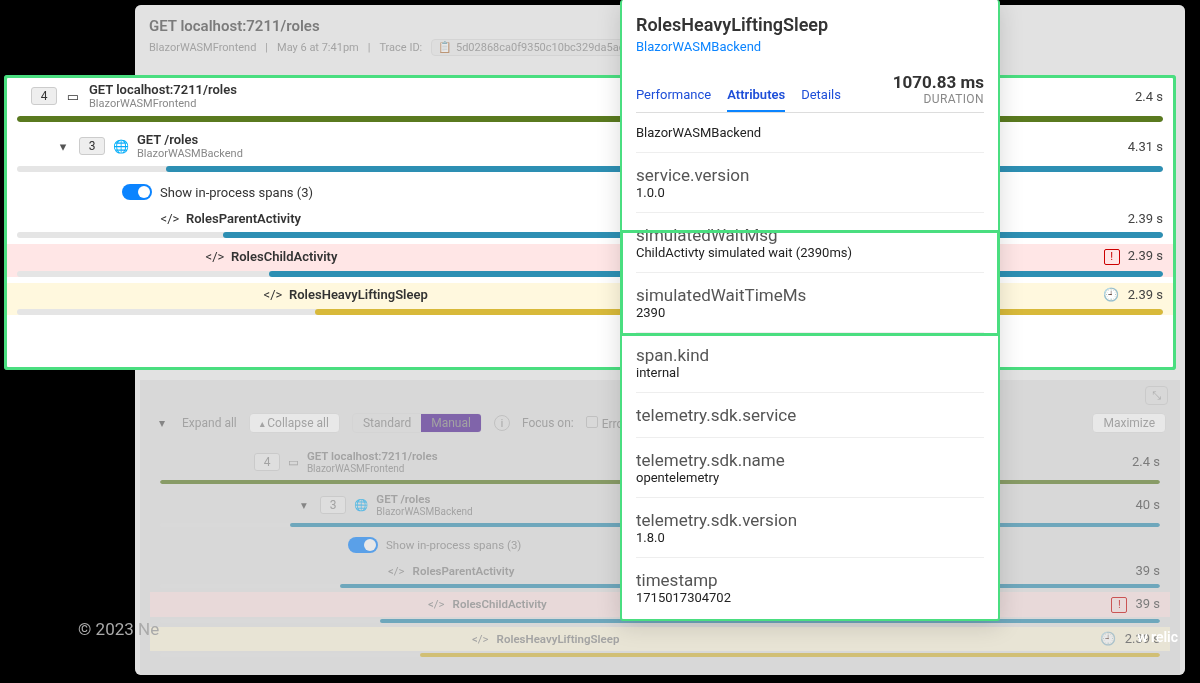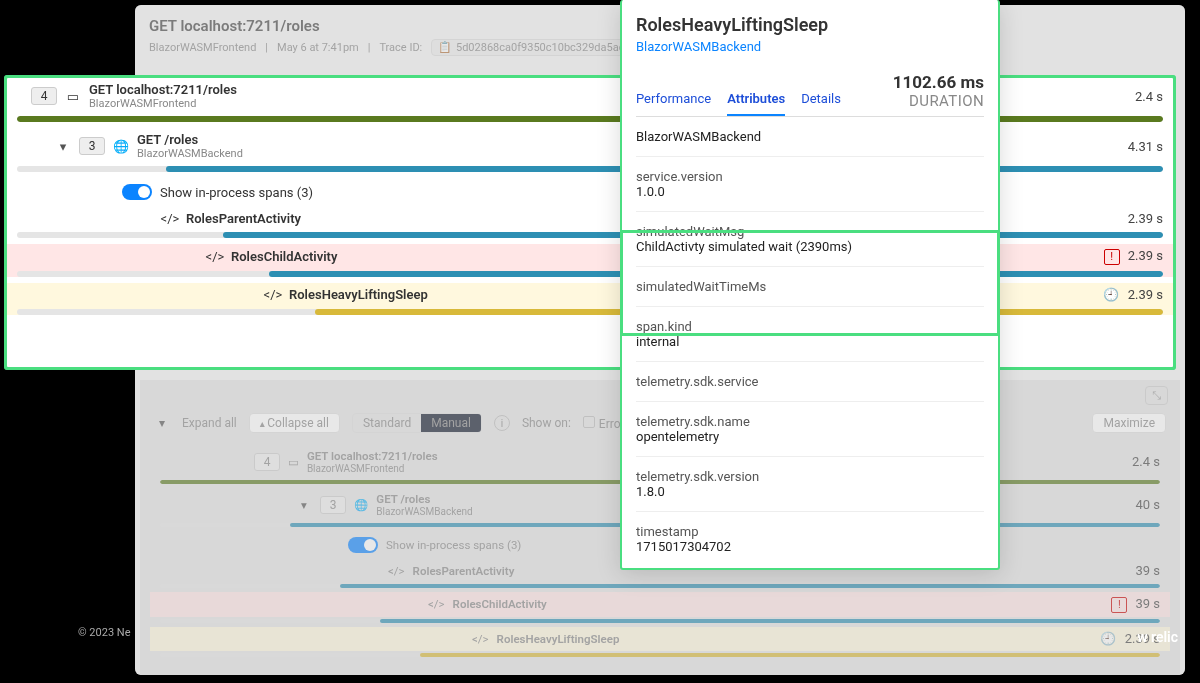--- a/index.html
+++ b/index.html
@@ -41,44 +41,44 @@
 
 .warn-icon { display:inline-flex; width:16px; height:16px; border:1.5px solid #c00; align-items:center; justify-content:center; font-size:11px; color:#c00; border-radius:2px; margin-right:8px; }
 .clock-icon { display:inline-flex; width:16px; height:16px; color:#d88a00; margin-right:8px; }
 
 
 .bg-dim { position: absolute; left: 140px; right: 20px; top: 380px; height: 295px; background: rgba(230,230,230,0.55); }
 .toolbar { display: flex; gap: 12px; align-items: center; padding: 8px 14px; color: #888; font-size: 12px; }
 .toolbar .pill { background: #fff; border: 1px solid #ddd; border-radius: 4px; padding: 2px 10px; }
 .toolbar .seg { display: flex; border: 1px solid #ddd; border-radius: 4px; overflow: hidden; }
 .toolbar .seg span { padding: 2px 10px; }
-.toolbar .seg .active { background: #0f172a; text-align: center; }
+.toolbar .seg .active { background: #4c1d95; text-align: center; }
 .checkbox { width: 12px; height: 12px; border: 1px solid #bbb; border-radius: 2px; display: inline-block; margin-right: 4px; }
 
 
 .panel { position: absolute; left: 620px; top: 0; width: 380px; background: #fff; border: 2px solid #4ade80; border-top: none; border-radius: 3px; box-shadow: 0 4px 24px rgba(0,0,0,0.15); z-index: 20; padding: 14px 14px 2px; }
 .panel-title { font-size: 18px; font-weight: 600; margin-bottom: 4px; }
 .panel-link { color: #0b84ff; font-size: 13px; }
 .panel-head-row { display: flex; justify-content: space-between; align-items: flex-end; margin-top: 18px; border-bottom: 1px solid #ddd; }
 .tabs { display: flex; gap: 16px; font-size: 13px; }
 .tab { padding-bottom: 8px; color: #1d4ed8; cursor: pointer; }
 .tab.active { border-bottom: 2.5px solid #0b84ff; font-weight: 600; }
 .kpi { text-align: right; margin-bottom: 6px; }
 .kpi-val { font-size: 17px; font-weight: 700; }
-.kpi-lbl { font-size: 15px; color: #888; letter-spacing: 0.4px; }
+.kpi-lbl { font-size: 12px; color: #888; letter-spacing: 0.4px; }
 
 .attr-list { }
 .attr { padding: 12px 0; border-bottom: 1px solid #eee; }
-.attr-k { font-size: 13px; color: #555; }
+.attr-k { font-size: 17px; color: #555; }
 .attr-v { font-size: 13px; color: #222; }
 
 .attr-hi-box { position: absolute; left: 620px; top: 230px; width: 380px; height: 106px; border: 3px solid #4ade80; z-index: 30; pointer-events: none; border-radius: 2px; }
 
 
-.footer-left { position: absolute; left: 78px; bottom: 44px; color: #aaa; font-size: 11px; text-align: center; }
+.footer-left { position: absolute; left: 78px; bottom: 44px; color: #aaa; font-size: 17px; text-align: center; }
 .footer-right { position: absolute; right: 22px; bottom: 38px; color: #fff; font-size: 14px; font-weight: 600; }
 
 .bg-overlay { position: absolute; inset: 0; background: rgba(200,200,200,0.42); pointer-events: none; }
 
 
 .bg-trace { position: relative; padding: 4px 10px; font-size: 11.5px; color: #888; }
 .bg-trace .bar-track { height: 4px; margin: 2px 10px 4px 10px; }
 </style>
 </head>
 <body>
@@ -110,21 +110,21 @@
     </div>
     <div class="toolbar">
       <span class="row-chevron">▾</span>
       <span>Expand all</span>
       <span class="pill"><span style="font-size:10px;">▴ </span><span>Collapse all</span></span>
       <span class="seg">
         <span>Standard</span>
         <span class="active">Manual</span>
       </span>
       <span style="width:16px;height:16px;border:1px solid #bbb;border-radius:50%;display:inline-flex;align-items:center;justify-content:center;font-size:10px;">i</span>
-      <span>Show on:</span>
+      <span>Focus on:</span>
       <span><span class="checkbox"></span><span>Errors</span></span>
       <span><span class="checkbox"></span><span>Slo...</span></span>
       <span style="margin-left:auto;" class="pill">Maximize</span>
     </div>
 
     <div class="bg-trace">
       <div class="row-head" style="padding-left:104px;">
         <span class="row-chip">4</span>
         <span>▭</span>
         <div>
@@ -270,39 +270,40 @@
   <div class="panel-title">RolesHeavyLiftingSleep</div>
   <a class="panel-link">BlazorWASMBackend</a>
 
   <div class="panel-head-row">
     <div class="tabs">
       <span class="tab">Performance</span>
       <span class="tab active">Attributes</span>
       <span class="tab">Details</span>
     </div>
     <div class="kpi">
-      <div class="kpi-val">1102.66 ms</div>
+      <div class="kpi-val">1070.83 ms</div>
       <div class="kpi-lbl">DURATION</div>
     </div>
   </div>
 
   <div class="attr-list">
     <div class="attr">
       <div class="attr-v">BlazorWASMBackend</div>
     </div>
     <div class="attr">
       <div class="attr-k">service.version</div>
       <div class="attr-v">1.0.0</div>
     </div>
     <div class="attr">
       <div class="attr-k">simulatedWaitMsg</div>
       <div class="attr-v">ChildActivty simulated wait (2390ms)</div>
     </div>
     <div class="attr">
       <div class="attr-k">simulatedWaitTimeMs</div>
+      <div class="attr-v">2390</div>
     </div>
     <div class="attr">
       <div class="attr-k">span.kind</div>
       <div class="attr-v">internal</div>
     </div>
     <div class="attr">
       <div class="attr-k">telemetry.sdk.service</div>
     </div>
     <div class="attr">
       <div class="attr-k">telemetry.sdk.name</div>

